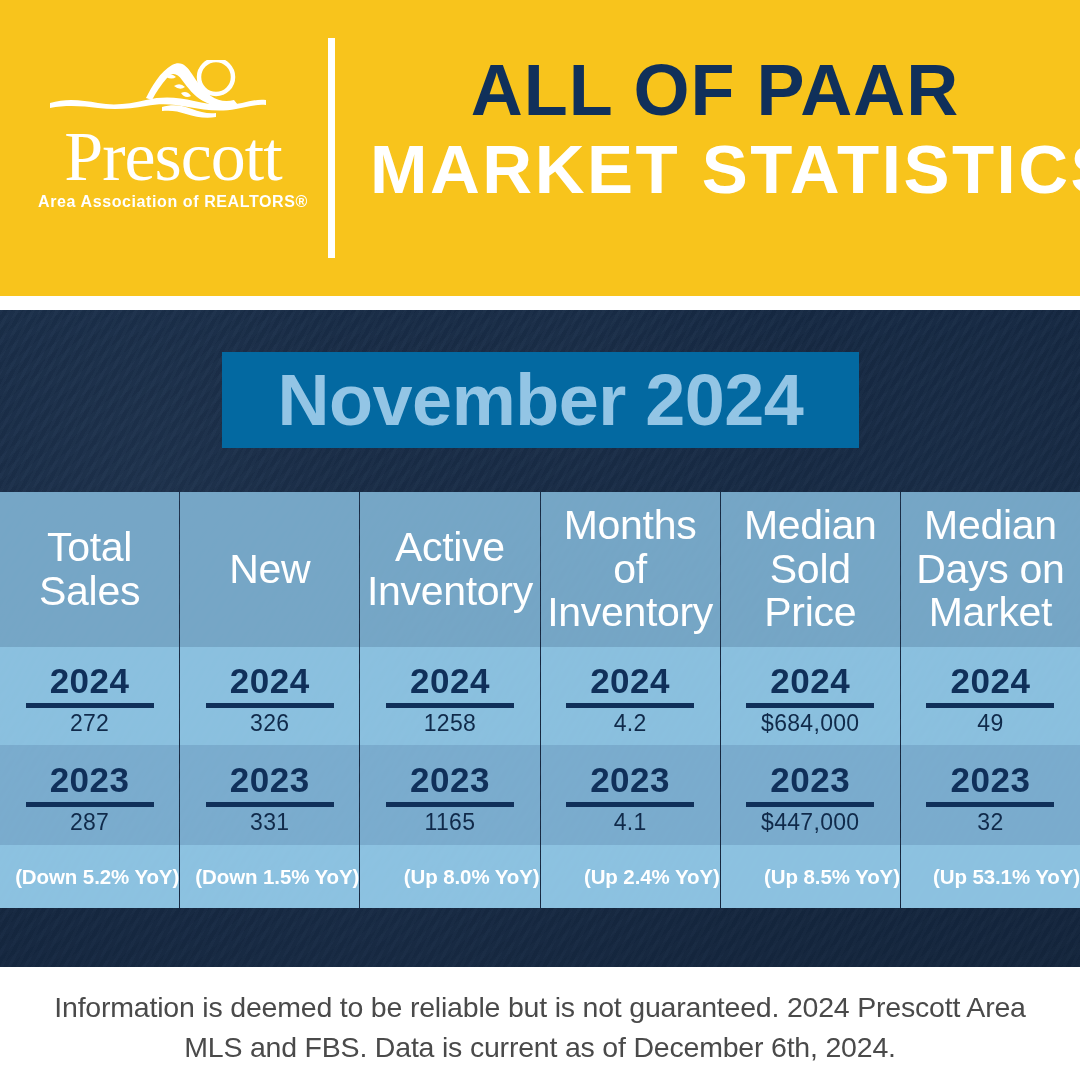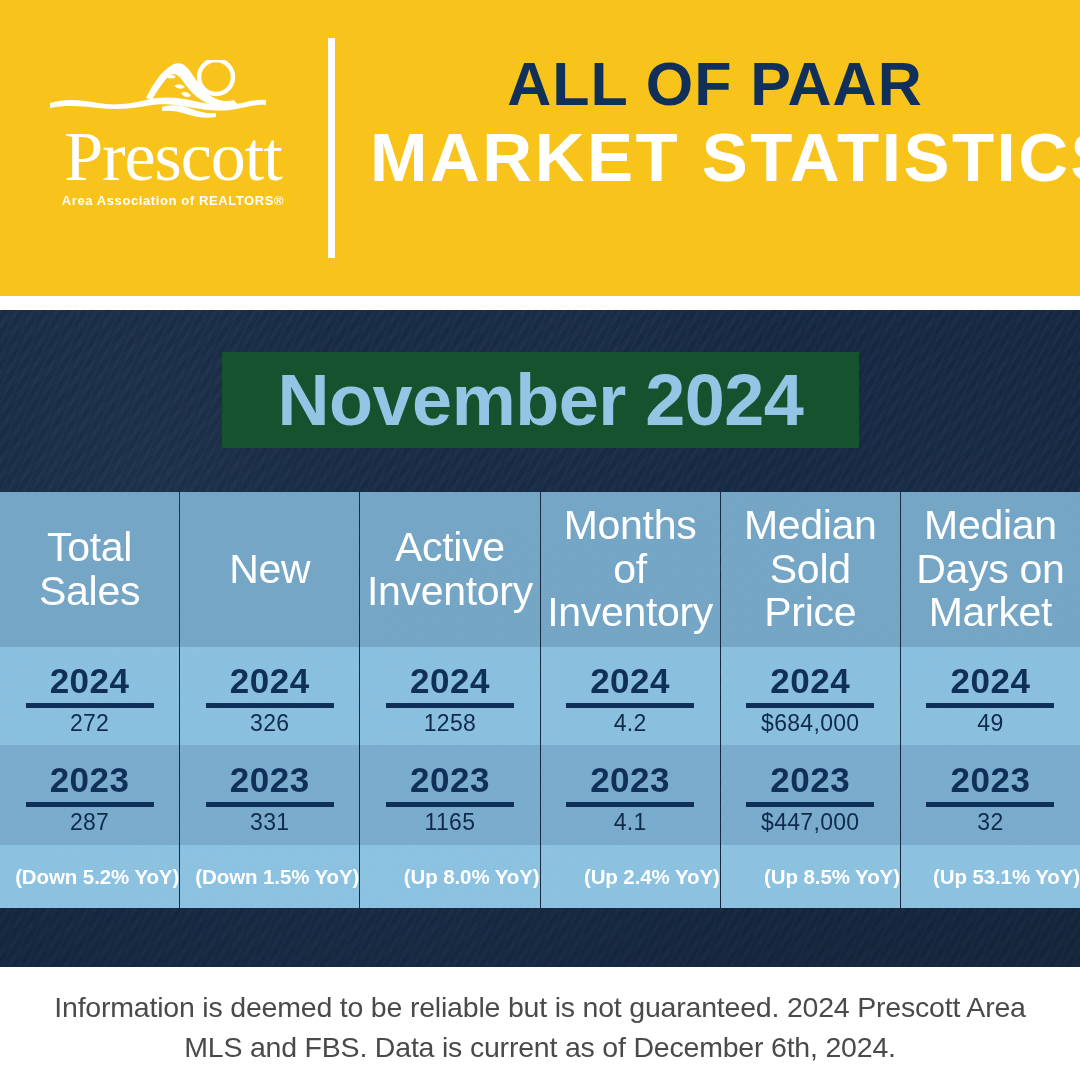--- a/index.html
+++ b/index.html
@@ -50,21 +50,21 @@
   }
   .logo-word {
     font-family: "Liberation Serif", serif;
     font-size: 70px;
     line-height: 0.95;
     font-weight: 400;
     letter-spacing: -1px;
     color: #ffffff;
   }
   .logo-sub {
-    font-size: 13px;
+    font-size: 16px;
     font-weight: 700;
     letter-spacing: 0.6px;
     color: #ffffff;
     margin-top: 2px;
   }
 
   .header-divider {
     position: absolute;
     left: 328px;
     top: 38px;
@@ -74,21 +74,21 @@
   }
 
   .header-titles {
     position: absolute;
     left: 370px;
     top: 52px;
     width: 690px;
     text-align: center;
   }
   .title-main {
-    font-size: 61px;
+    font-size: 72px;
     font-weight: 700;
     color: #10305a;
     letter-spacing: 1px;
     line-height: 1.08;
     white-space: nowrap;
   }
   .title-sub {
     font-size: 69px;
     font-weight: 700;
     color: #ffffff;
@@ -128,21 +128,21 @@
     mix-blend-mode: multiply;
   }
 
   
   .date-banner {
     position: absolute;
     left: 222px;
     top: 352px;
     width: 637px;
     height: 96px;
-    background: #14532d;
+    background: #0369a1;
     display: flex;
     align-items: center;
     justify-content: center;
   }
   .date-text {
     font-size: 72px;
     font-weight: 700;
     color: #93c5e5;
     letter-spacing: -0.5px;
     line-height: 1;

